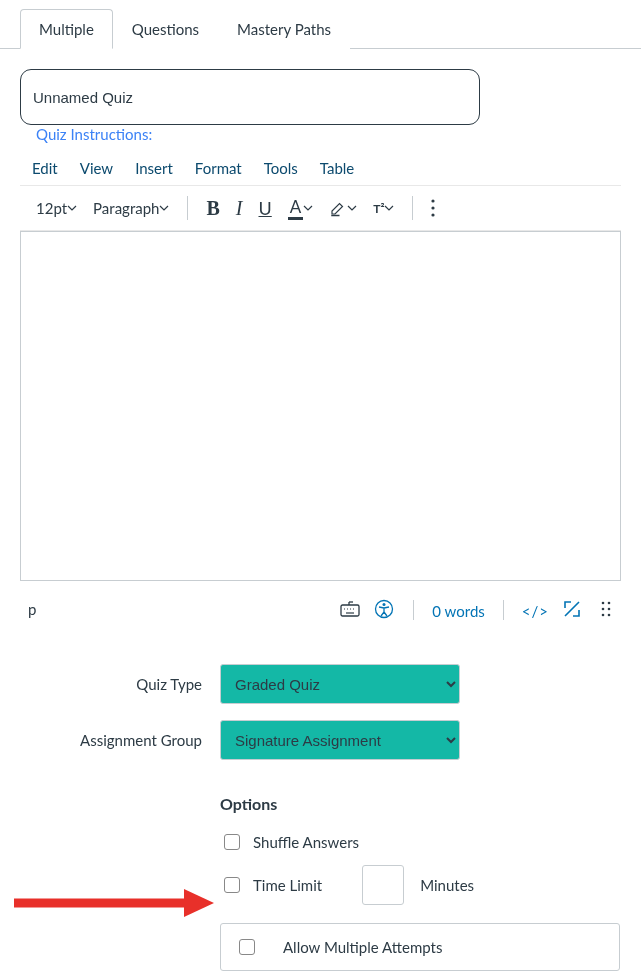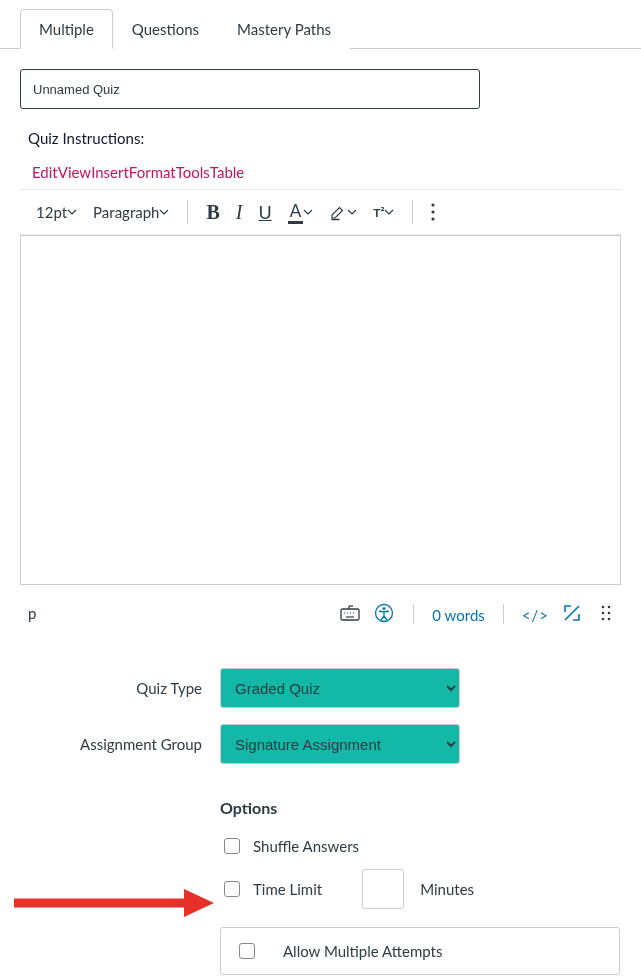--- a/index.html
+++ b/index.html
@@ -34,40 +34,40 @@
   .tab.active {
     border: 1px solid #c7cdd1;
     border-bottom: 1px solid #fff;
     border-top-left-radius: 4px;
     border-top-right-radius: 4px;
   }
   
   .title-wrap { padding: 20px 20px 0 20px; }
   .title-input {
     width: 460px;
-    height: 40px;
+    height: 56px;
     border: 1px solid #2d3b45;
-    border-radius: 3px;
+    border-radius: 11px;
     padding: 0 12px;
-    font-size: 13px;
+    font-size: 15px;
     color: #2d3b45;
   }
   .section-label {
     font-size: 15px;
-    color: #0f172a;
-    margin-top: 20px;
-    padding: 0 28px;
+    color: #3b82f6;
+    padding: 0 36px;
   }
   
   .editor { margin: 8px 20px 0 20px; }
   .menu-row {
     display: flex;
+    gap: 22px;
     padding: 8px 12px;
     font-size: 15px;
-    color: #be185d;
+    color: #0c4a6e;
   }
   .menu-item { cursor: pointer; }
   .toolbar-row {
     display: flex;
     align-items: center;
     padding: 6px 10px;
     border-top: 1px solid #e8e8e8;
     border-bottom: 1px solid #e8e8e8;
     gap: 4px;
   }

